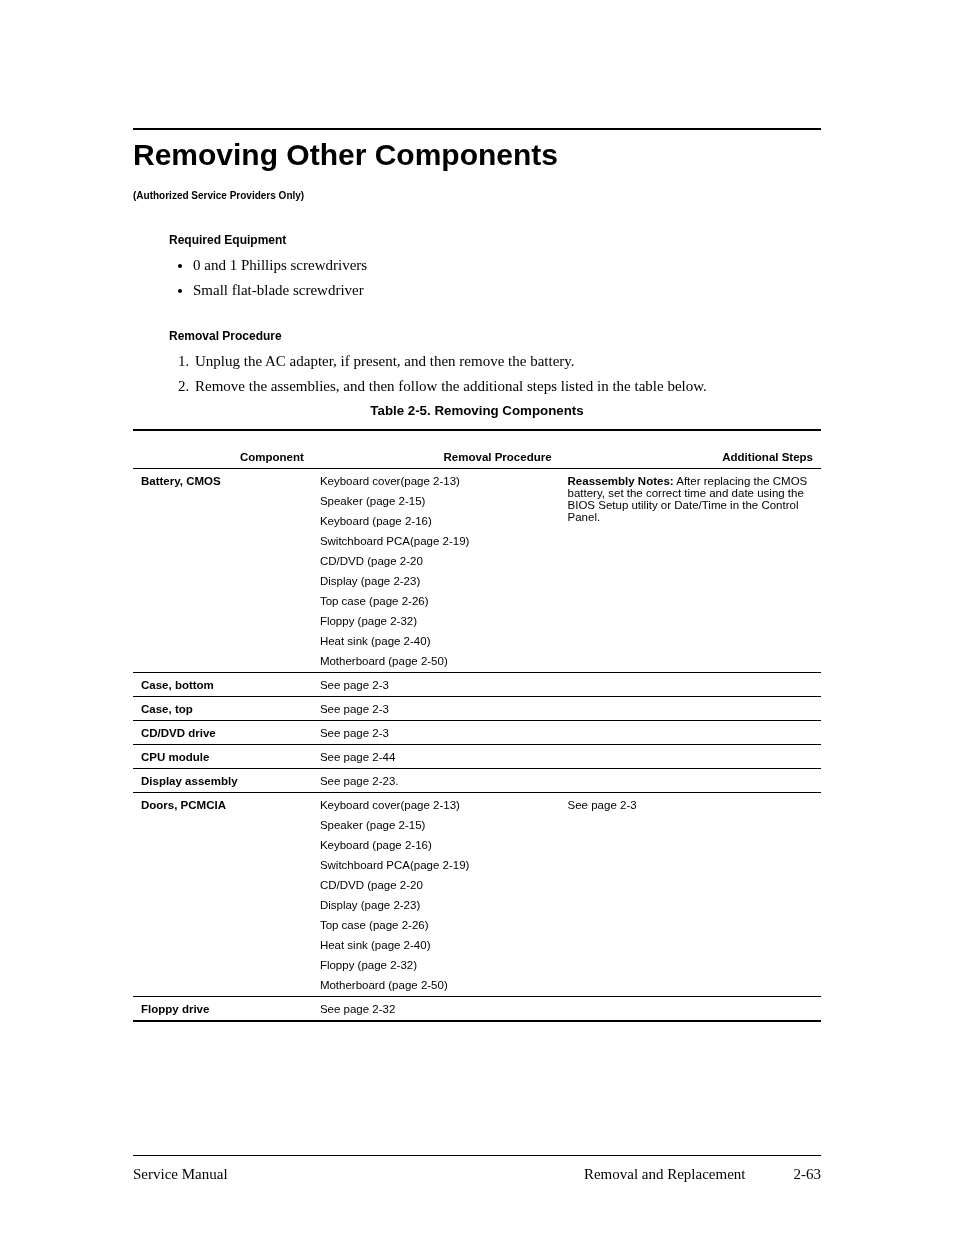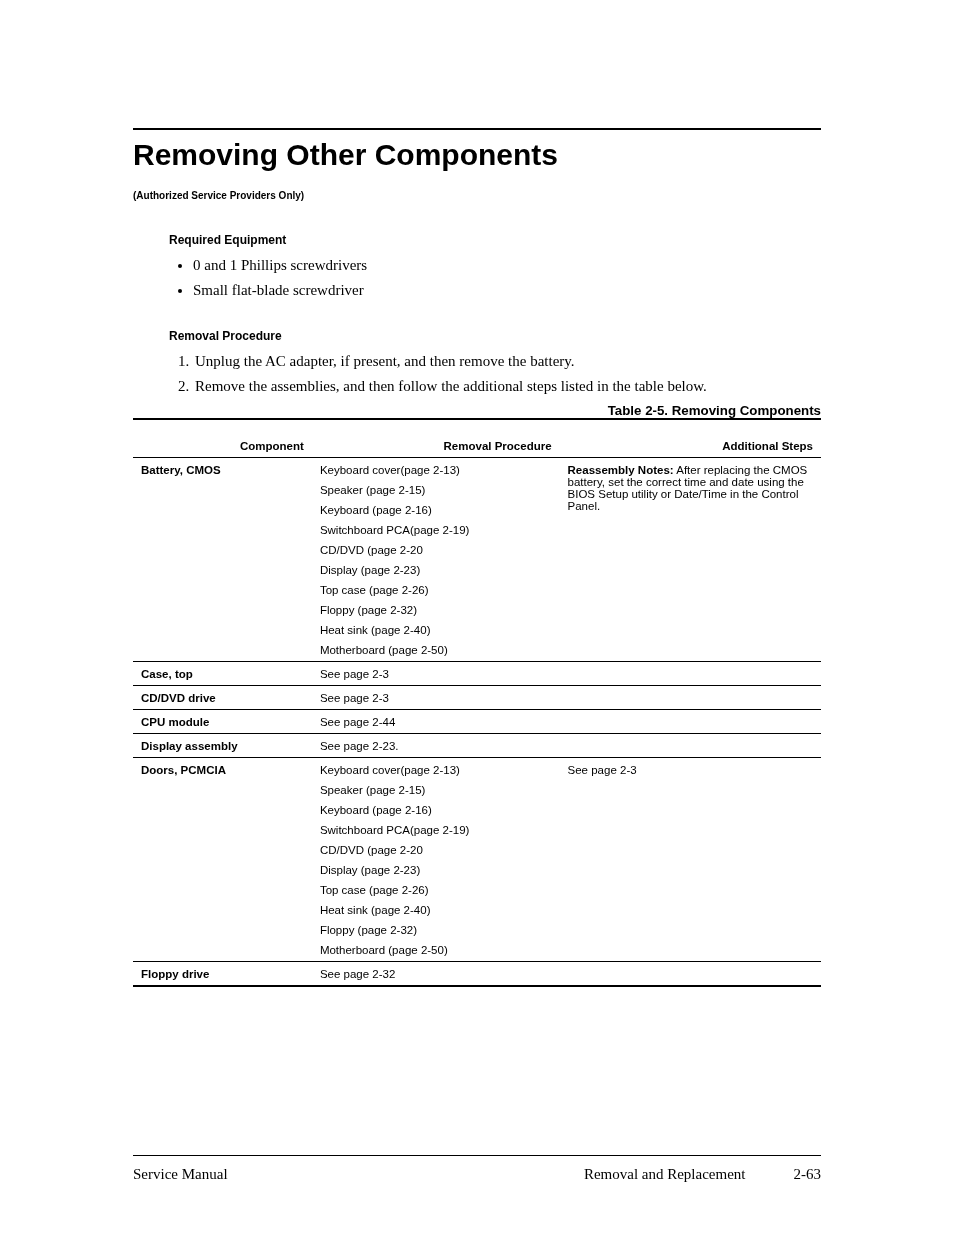--- a/index.html
+++ b/index.html
@@ -51,22 +51,22 @@
     }
     ol.proc li {
       font-size: 15px;
       margin-bottom: 8px;
       padding-left: 2px;
     }
     .table-caption {
       font-family: Arial, Helvetica, sans-serif;
       font-size: 13.3px;
       font-weight: bold;
-      text-align: right;
-      margin-bottom: 0;
+      text-align: center;
+      margin-bottom: 11px;
     }
     table {
       width: 100%;
       border-collapse: collapse;
       font-family: Arial, Helvetica, sans-serif;
       font-size: 11.5px;
     }
     th {
       text-align: right;
       font-weight: bold;
@@ -140,20 +140,27 @@
           <div class="line">CD/DVD (page 2-20</div>
           <div class="line">Display (page 2-23)</div>
           <div class="line">Top case (page 2-26)</div>
           <div class="line">Floppy (page 2-32)</div>
           <div class="line">Heat sink (page 2-40)</div>
           <div class="line">Motherboard (page 2-50)</div>
         </td>
         <td class="col-add"><span class="bold-inline">Reassembly Notes:</span><span> After replacing the CMOS battery, set the correct time and date using the BIOS Setup utility or Date/Time in the Control Panel.</span></td>
       </tr>
       <tr>
+        <td class="col-comp">Case, bottom</td>
+        <td class="col-proc">
+          <div class="line">See page 2-3</div>
+        </td>
+        <td class="col-add"></td>
+      </tr>
+      <tr>
         <td class="col-comp">Case, top</td>
         <td class="col-proc">
           <div class="line">See page 2-3</div>
         </td>
         <td class="col-add"></td>
       </tr>
       <tr>
         <td class="col-comp">CD/DVD drive</td>
         <td class="col-proc">
           <div class="line">See page 2-3</div>

